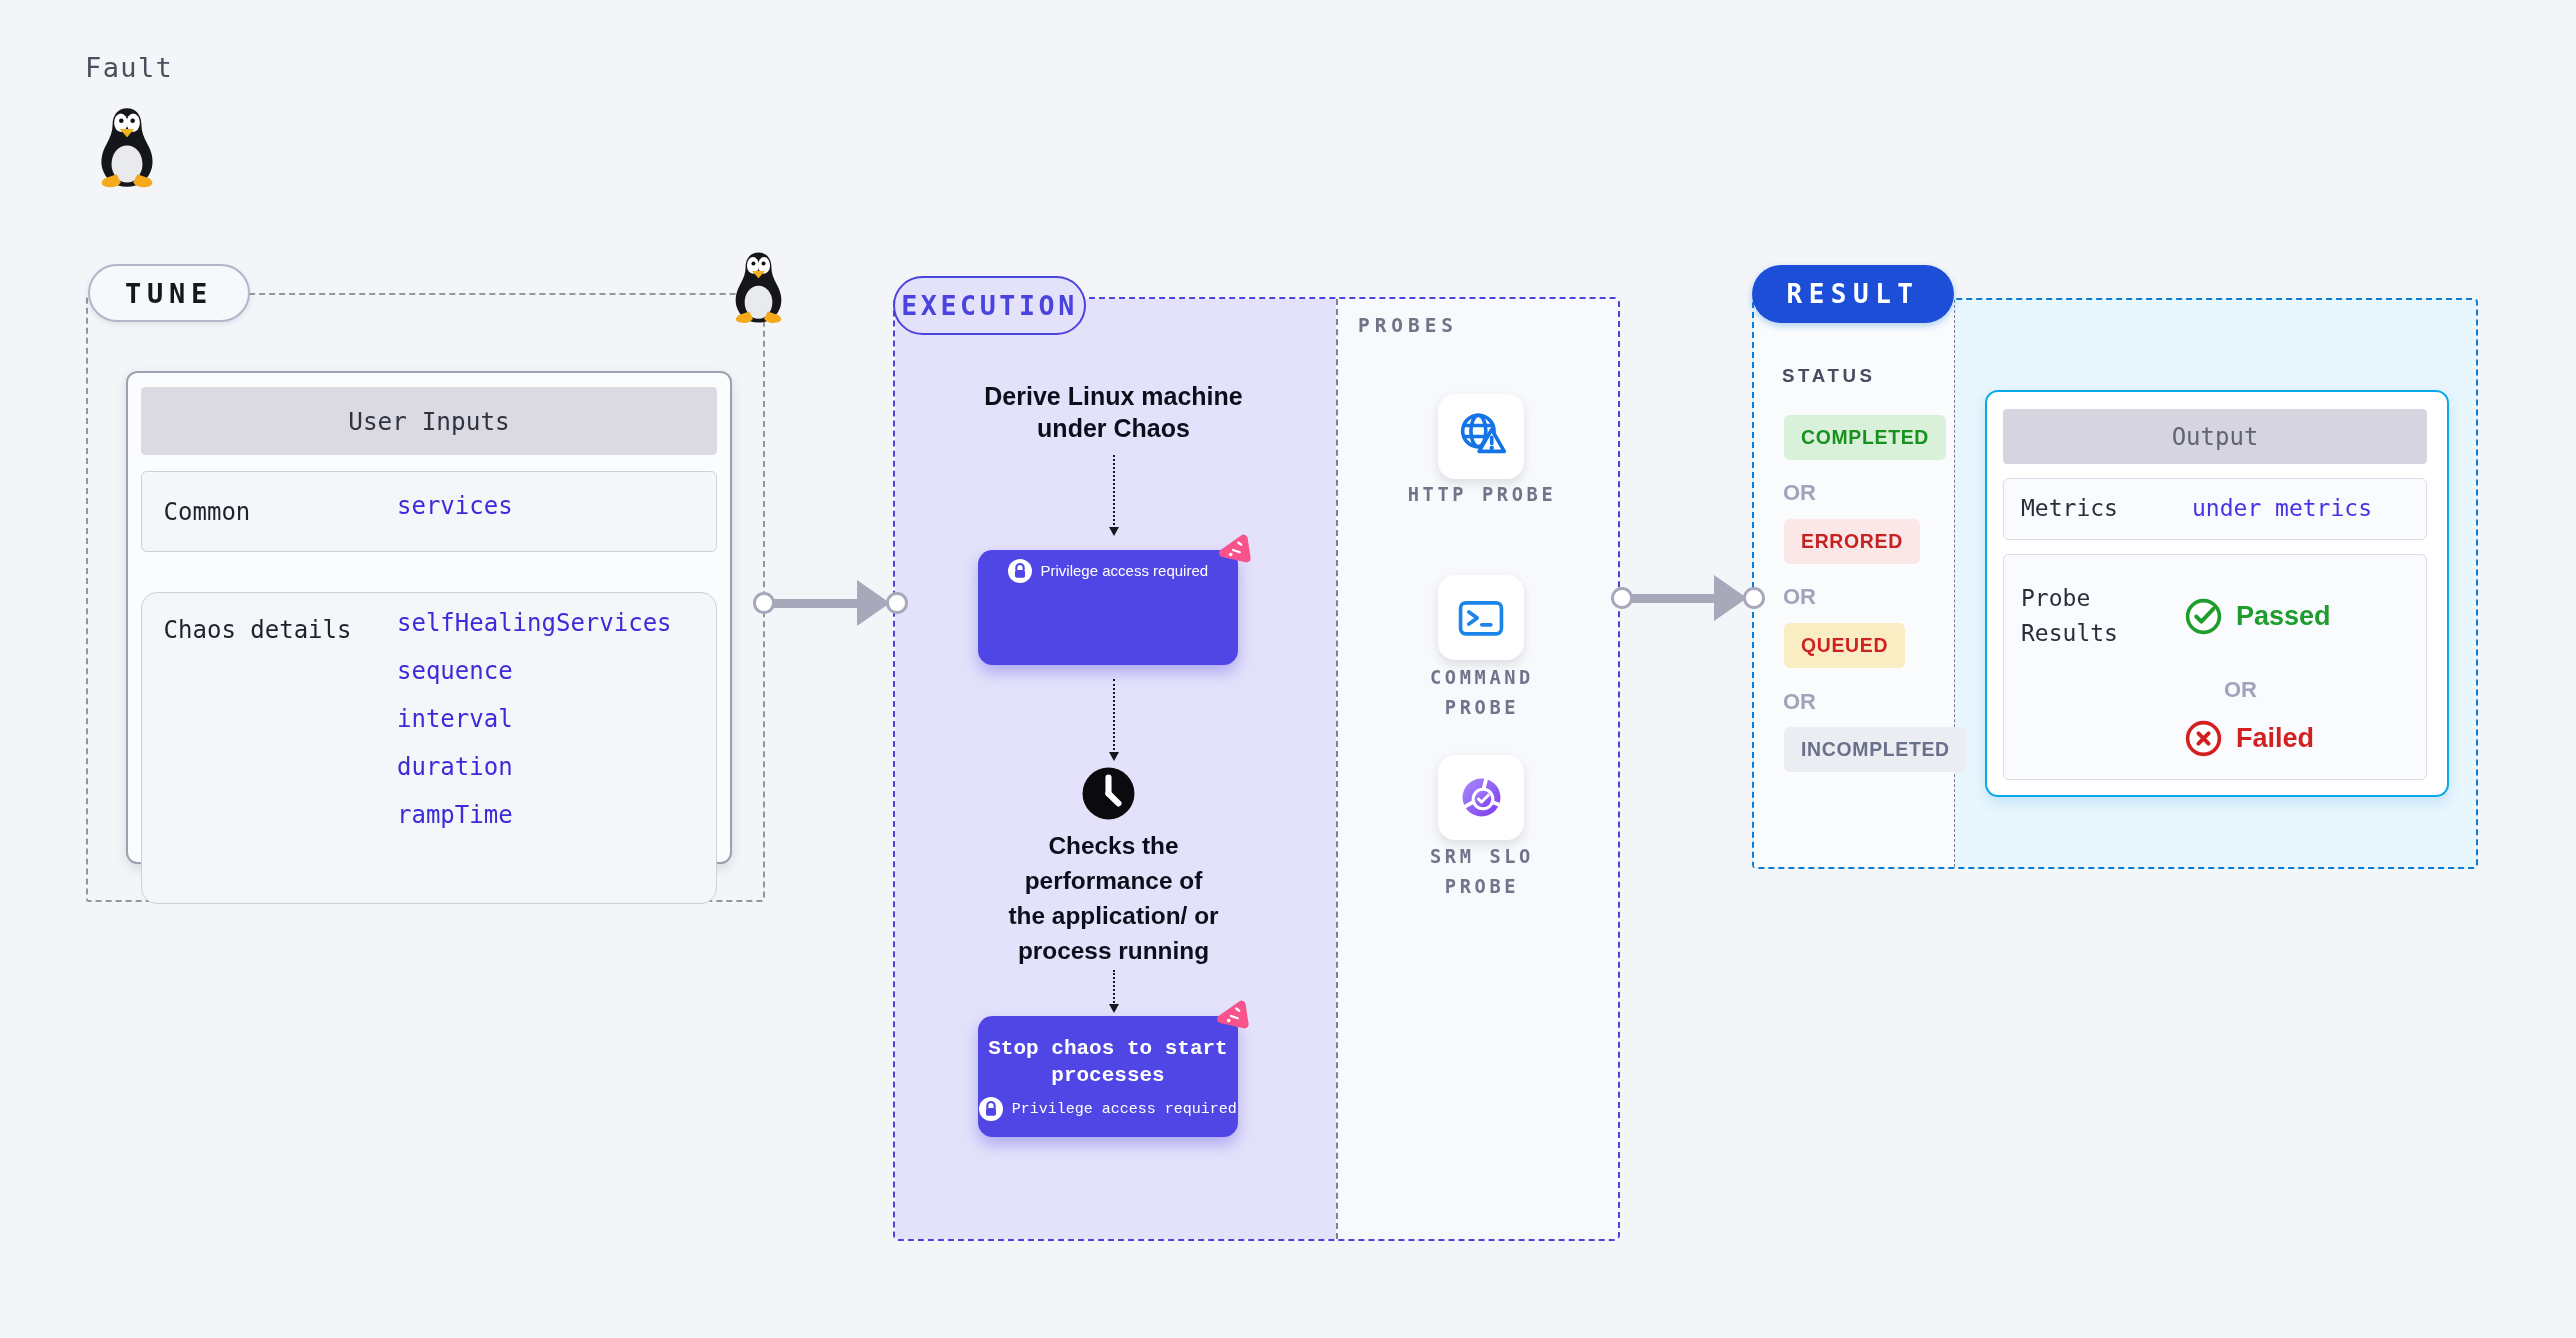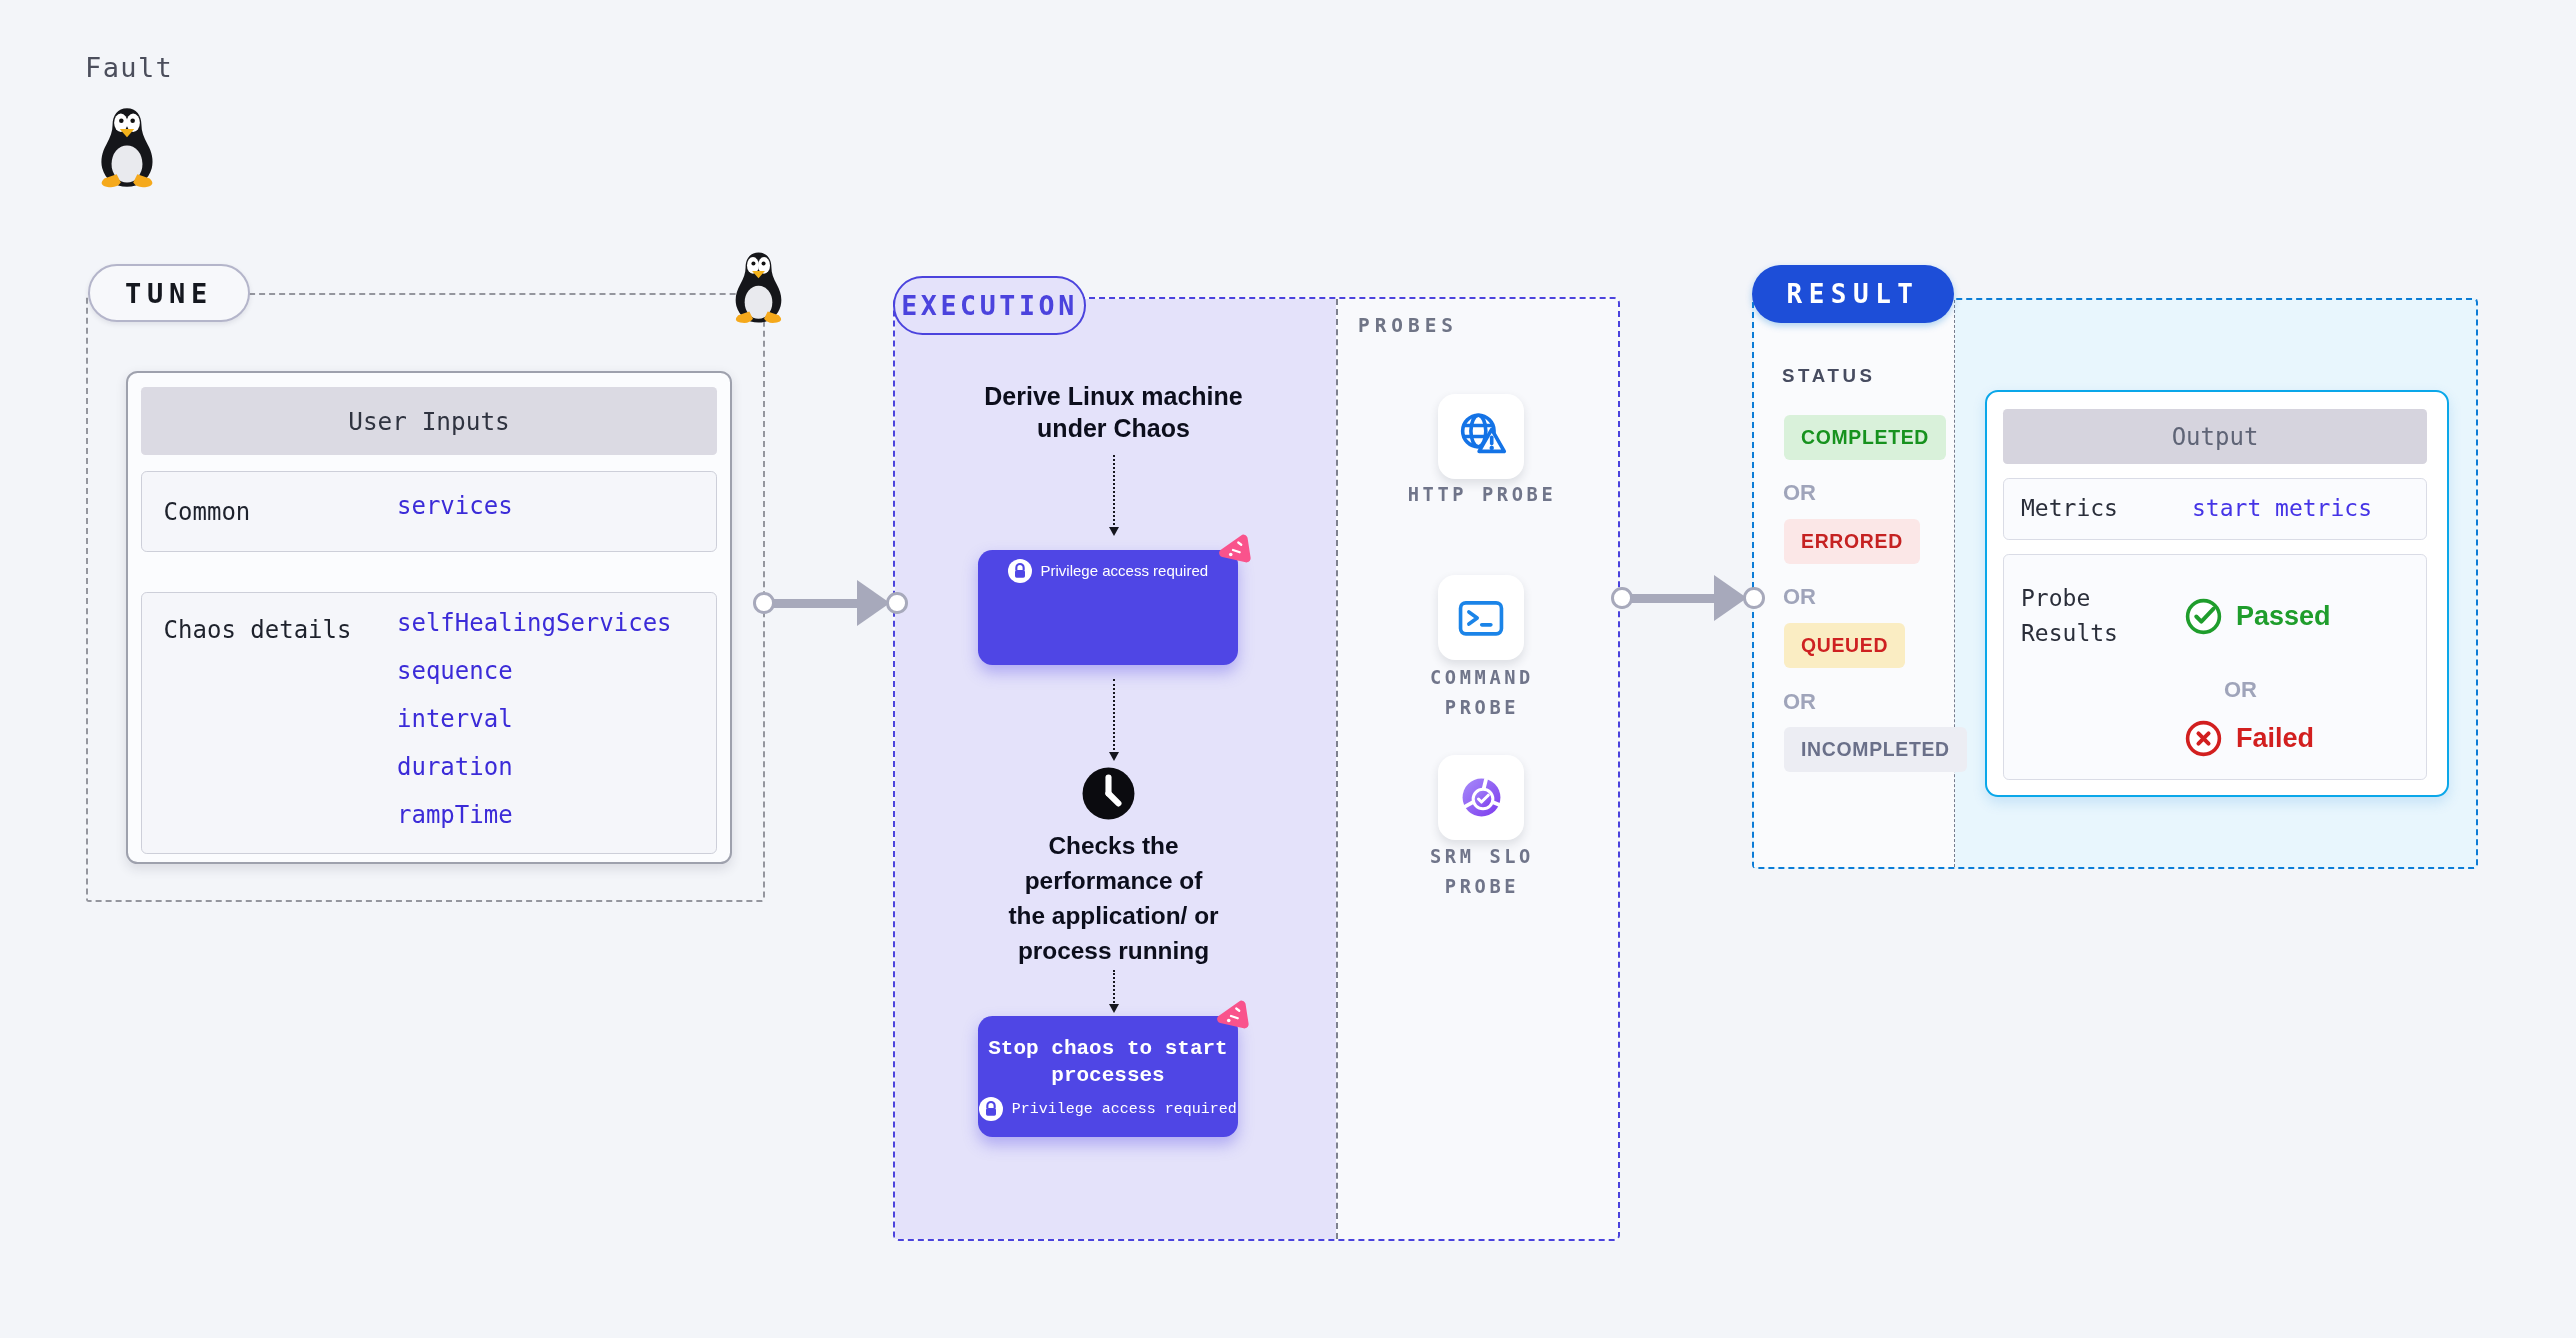--- a/index.html
+++ b/index.html
@@ -30,21 +30,21 @@
   
   .tune-box { left:86px; top:293px; width:679px; height:609px; border:2.2px dashed #94969E; border-radius:2.9px; }
   .ui-card  { left:126px; top:371px; width:606px; height:493px; background:#FBFCFE;
               border:2.2px solid #9EA1AD; border-radius:11.5px; box-shadow:0 4.3px 11.5px rgba(30,35,60,.12); }
   .ui-header { position:absolute; left:13px; top:14.4px; width:576px; height:68px; background:#DBDAE3;
                border-radius:4.3px; display:flex; align-items:center; justify-content:center;
                font-size:24.4px; color:#2F3340; }
   .ui-row { position:absolute; left:13px; width:576px; background:#F5F6FA;
             border:1.4px solid #CDCFD9; border-radius:5.8px; }
   .ui-row1 { top:98px; height:81px; }
-  .ui-row2 { top:219px; height:262px; }
+  .ui-row2 { top:219px; height:312px;border-radius:16px; }
   .ui-row-label { position:absolute; left:21.6px; font-size:24px; color:#1E222C; }
   .ui-values { position:absolute; left:255px; top:5.8px; font-size:24px; color:#3B2BD8; line-height:48px; }
 
   
   .hline { position:absolute; height:8.6px; background:#A7A9BB; z-index:5; }
   .hhead { position:absolute; width:0; height:0; border-top:23px solid transparent;
            border-bottom:23px solid transparent; border-left:33px solid #A7A9BB; z-index:5; }
   .node  { position:absolute; width:21.6px; height:21.6px; border-radius:50%; background:#FFFFFF;
            border:3.6px solid #A7A9BB; z-index:6; }
 
@@ -326,21 +326,21 @@
   <div class="or-txt sans" style="left:1783px; top:584px;">OR</div>
   <div class="sbadge sans b-queued">QUEUED</div>
   <div class="or-txt sans" style="left:1783px; top:689px;">OR</div>
   <div class="sbadge sans b-incompleted">INCOMPLETED</div>
 
   <div class="abs output-card">
     <div class="out-header mono">Output</div>
 
     <div class="out-row out-row1">
       <div class="out-label mono" style="top:12.2px;">Metrics</div>
-      <div class="metrics-value mono">start metrics</div>
+      <div class="metrics-value mono">under metrics</div>
     </div>
 
     <div class="out-row out-row2">
       <div class="out-label mono" style="top:26px;">
         <div>Probe</div>
         <div>Results</div>
       </div>
       <div class="res-line passed-line">
         <span style="width:39px;height:39px;display:inline-block;">
           <svg viewBox="0 0 54 54" width="100%" height="100%">

